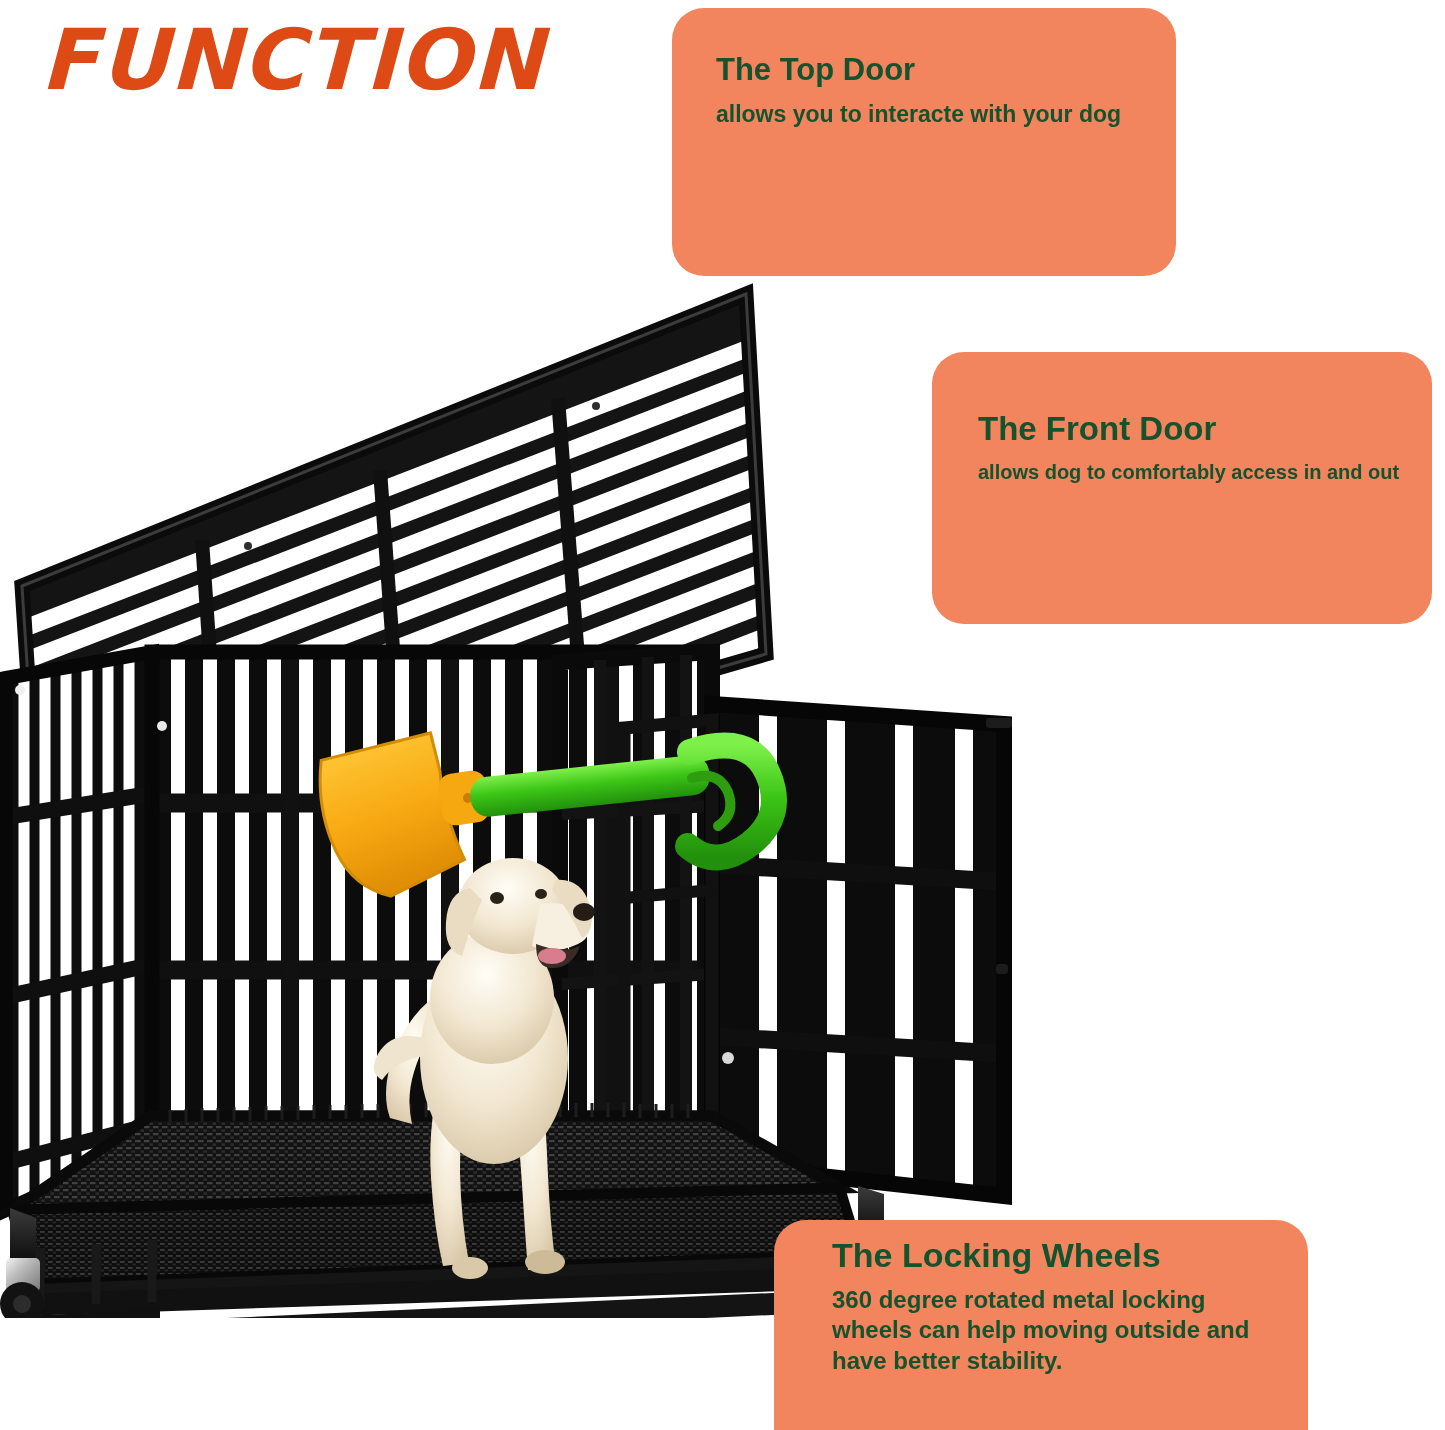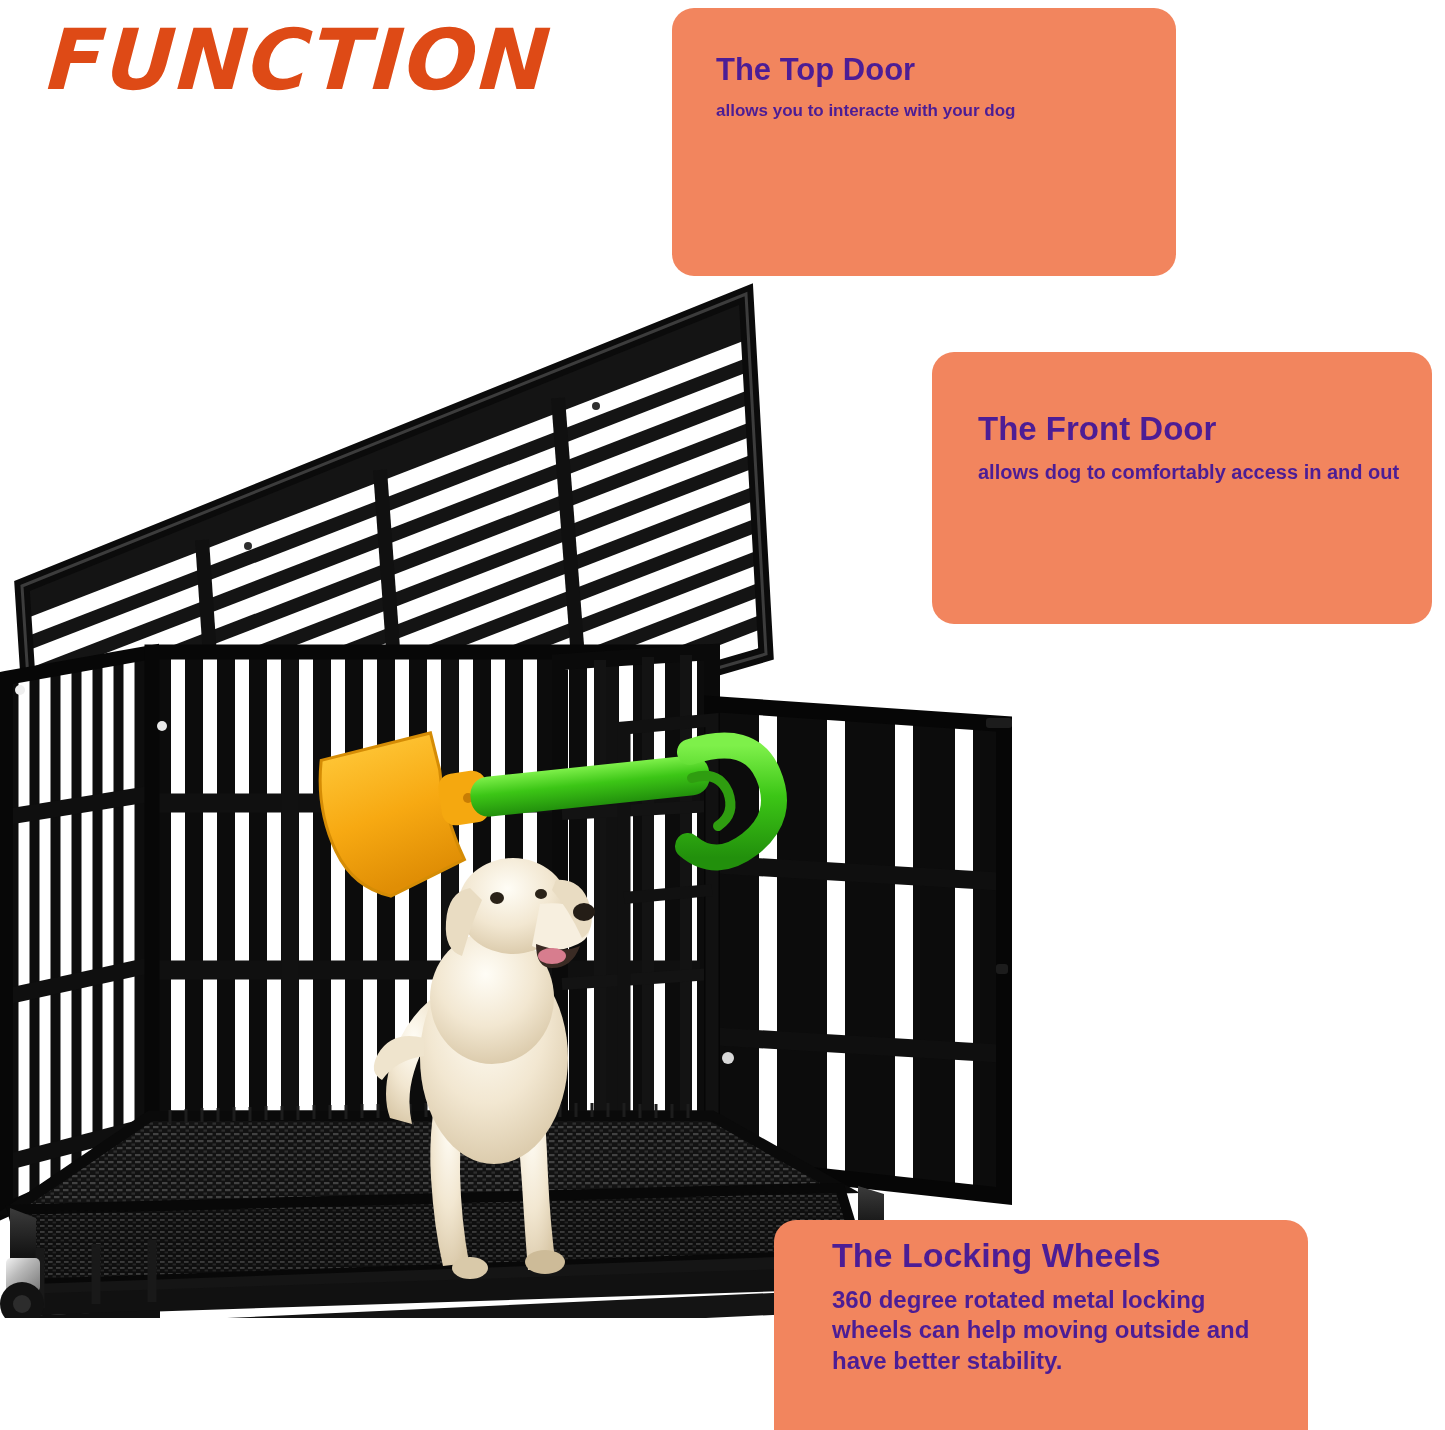--- a/index.html
+++ b/index.html
@@ -31,22 +31,22 @@
     color: #DE4A16;
     line-height: 1;
     transform: skewX(-4deg);
     user-select: none;
   }
 
   
   .bubble {
     position: absolute;
     background: #F2855E;
-    border-radius: 22px;
-    color: #4c1d95;
+    border-radius: 32px;
+    color: #14532d;
     box-sizing: border-box;
   }
   .bubble .b-title {
     font-weight: bold;
     line-height: 1.15;
     margin: 0 0 12px 0;
   }
   .bubble .b-body {
     font-weight: bold;
     line-height: 1.26;
@@ -61,21 +61,21 @@
 
   
   #bubble-top-door {
     left: 672px;
     top: 8px;
     width: 504px;
     height: 268px;
     padding: 44px 34px 0 44px;
   }
   #bubble-top-door .b-title { font-size: 31px; }
-  #bubble-top-door .b-body  { font-size: 17px; }
+  #bubble-top-door .b-body  { font-size: 23px; }
 
   
   #bubble-front-door {
     left: 932px;
     top: 352px;
     width: 500px;
     height: 272px;
     padding: 58px 26px 12px 46px;
   }
   #bubble-front-door .b-title { font-size: 33px; }

